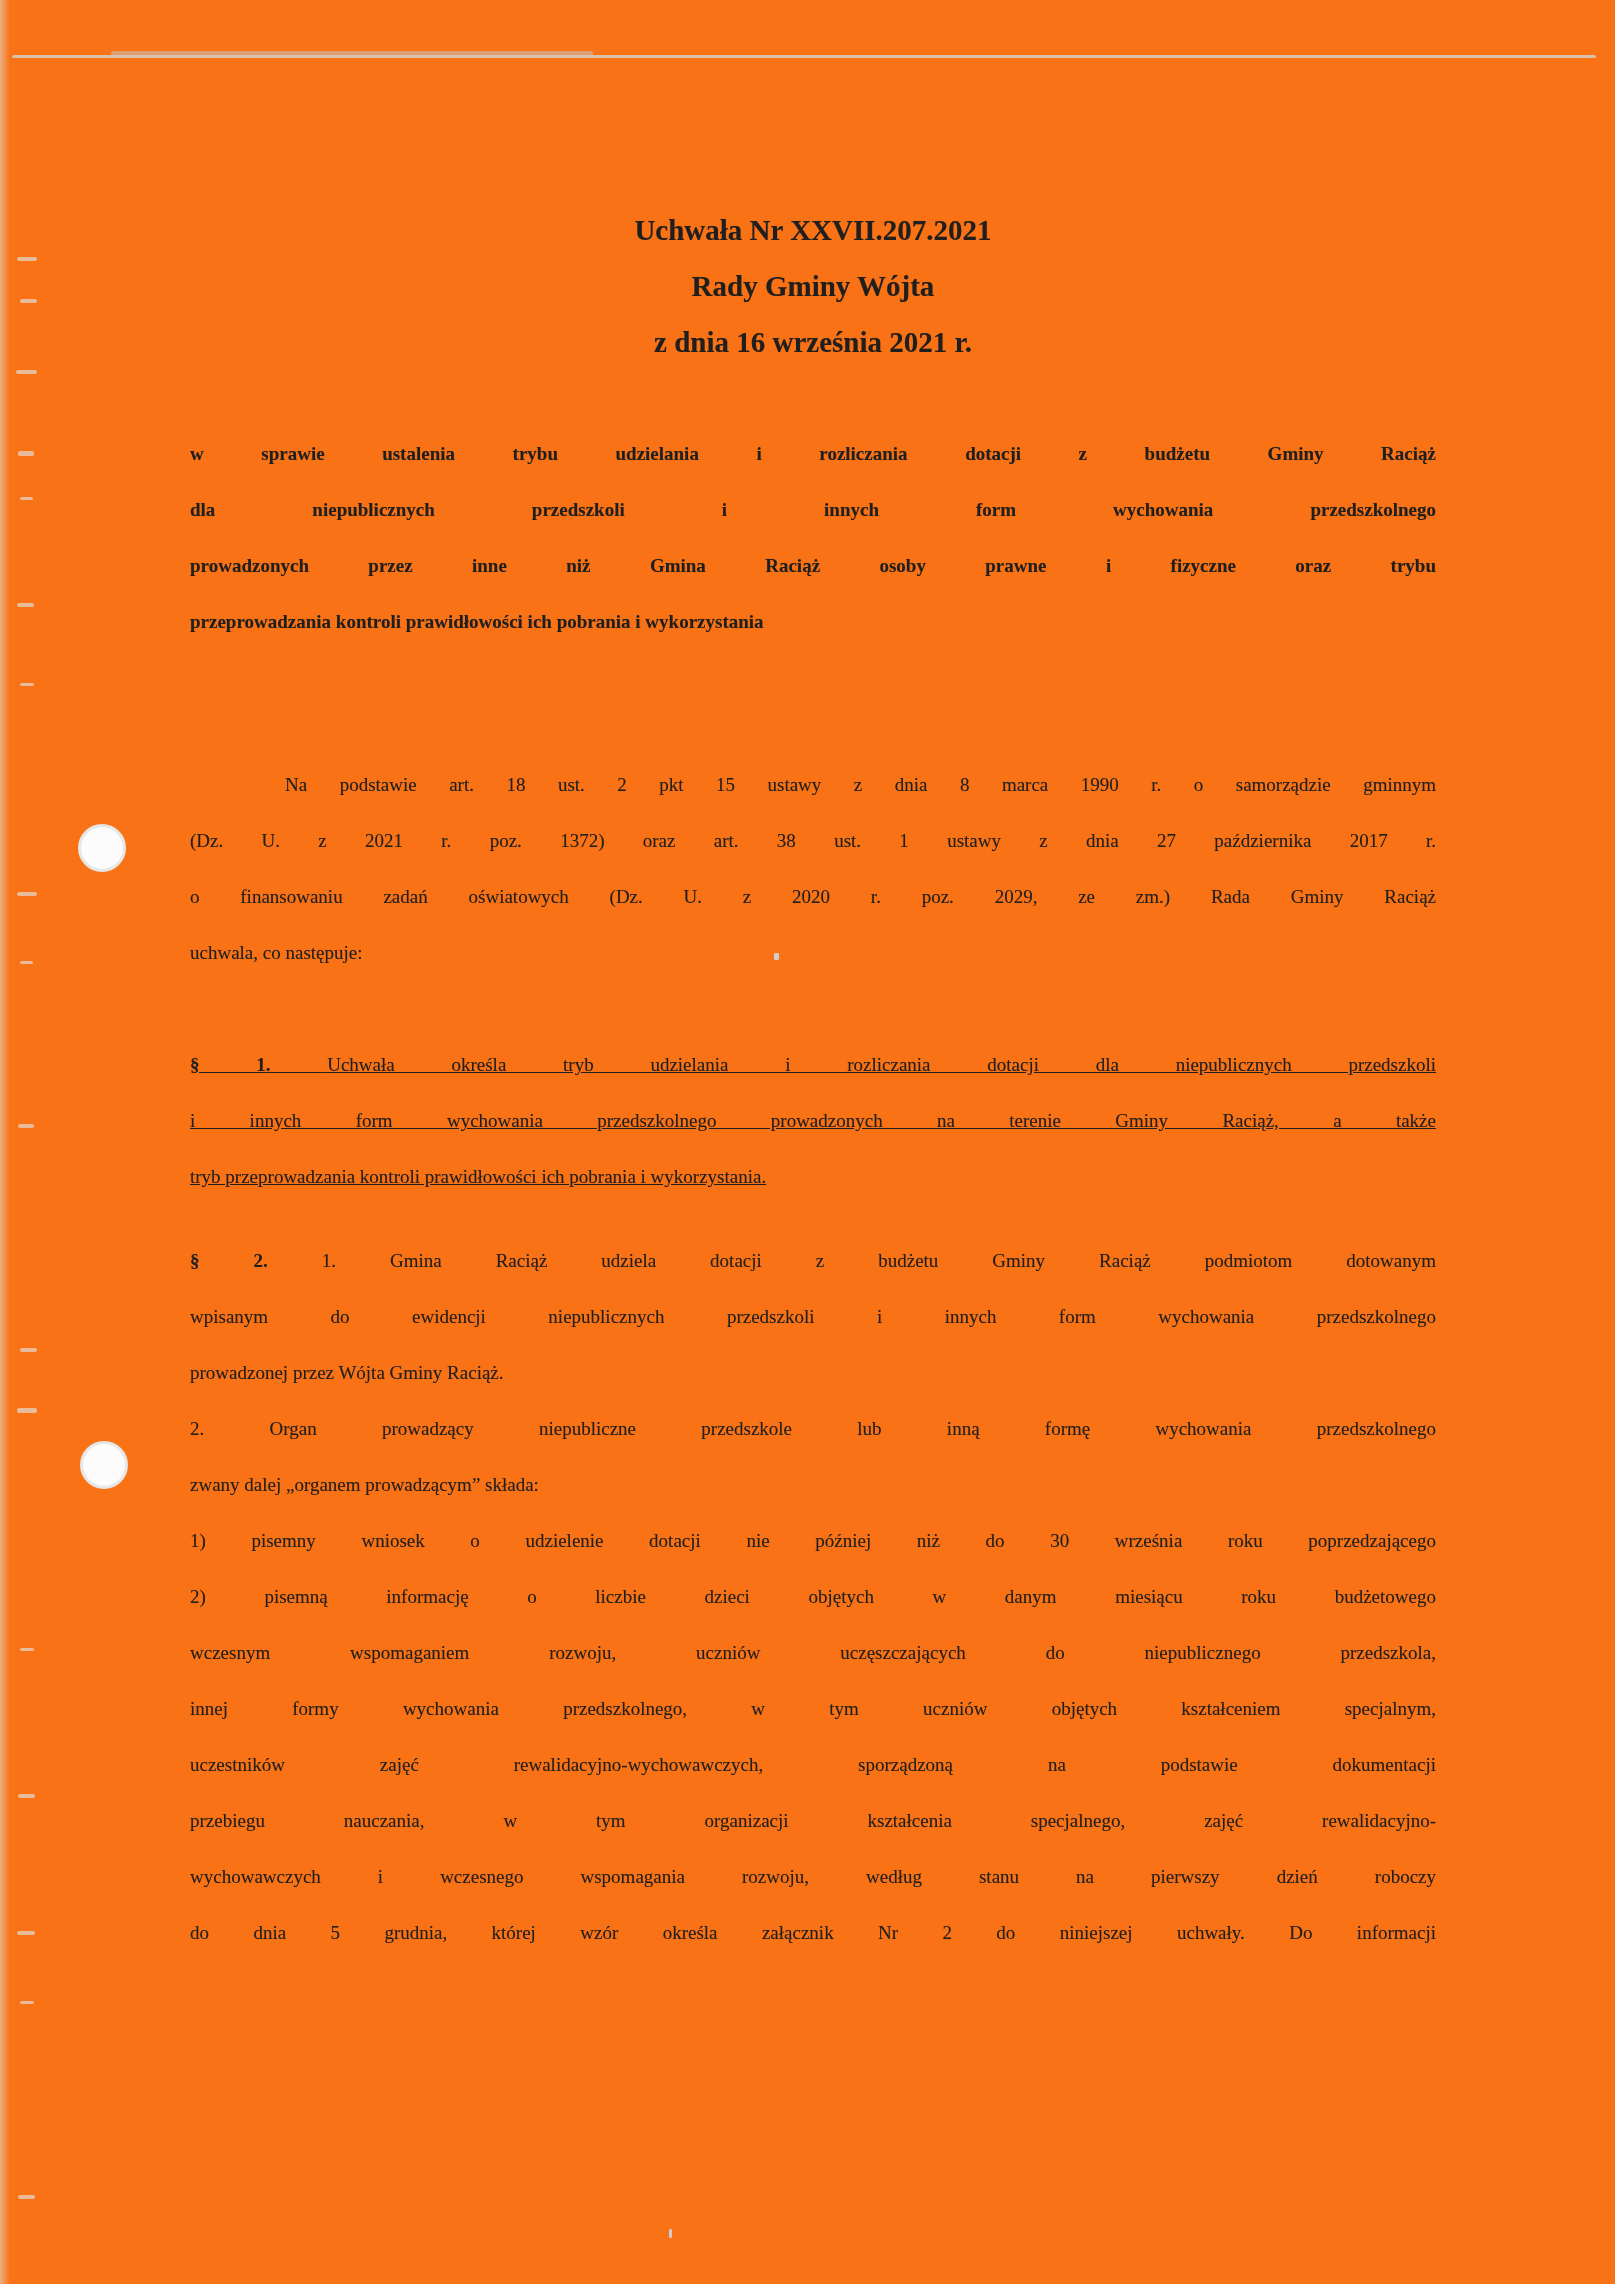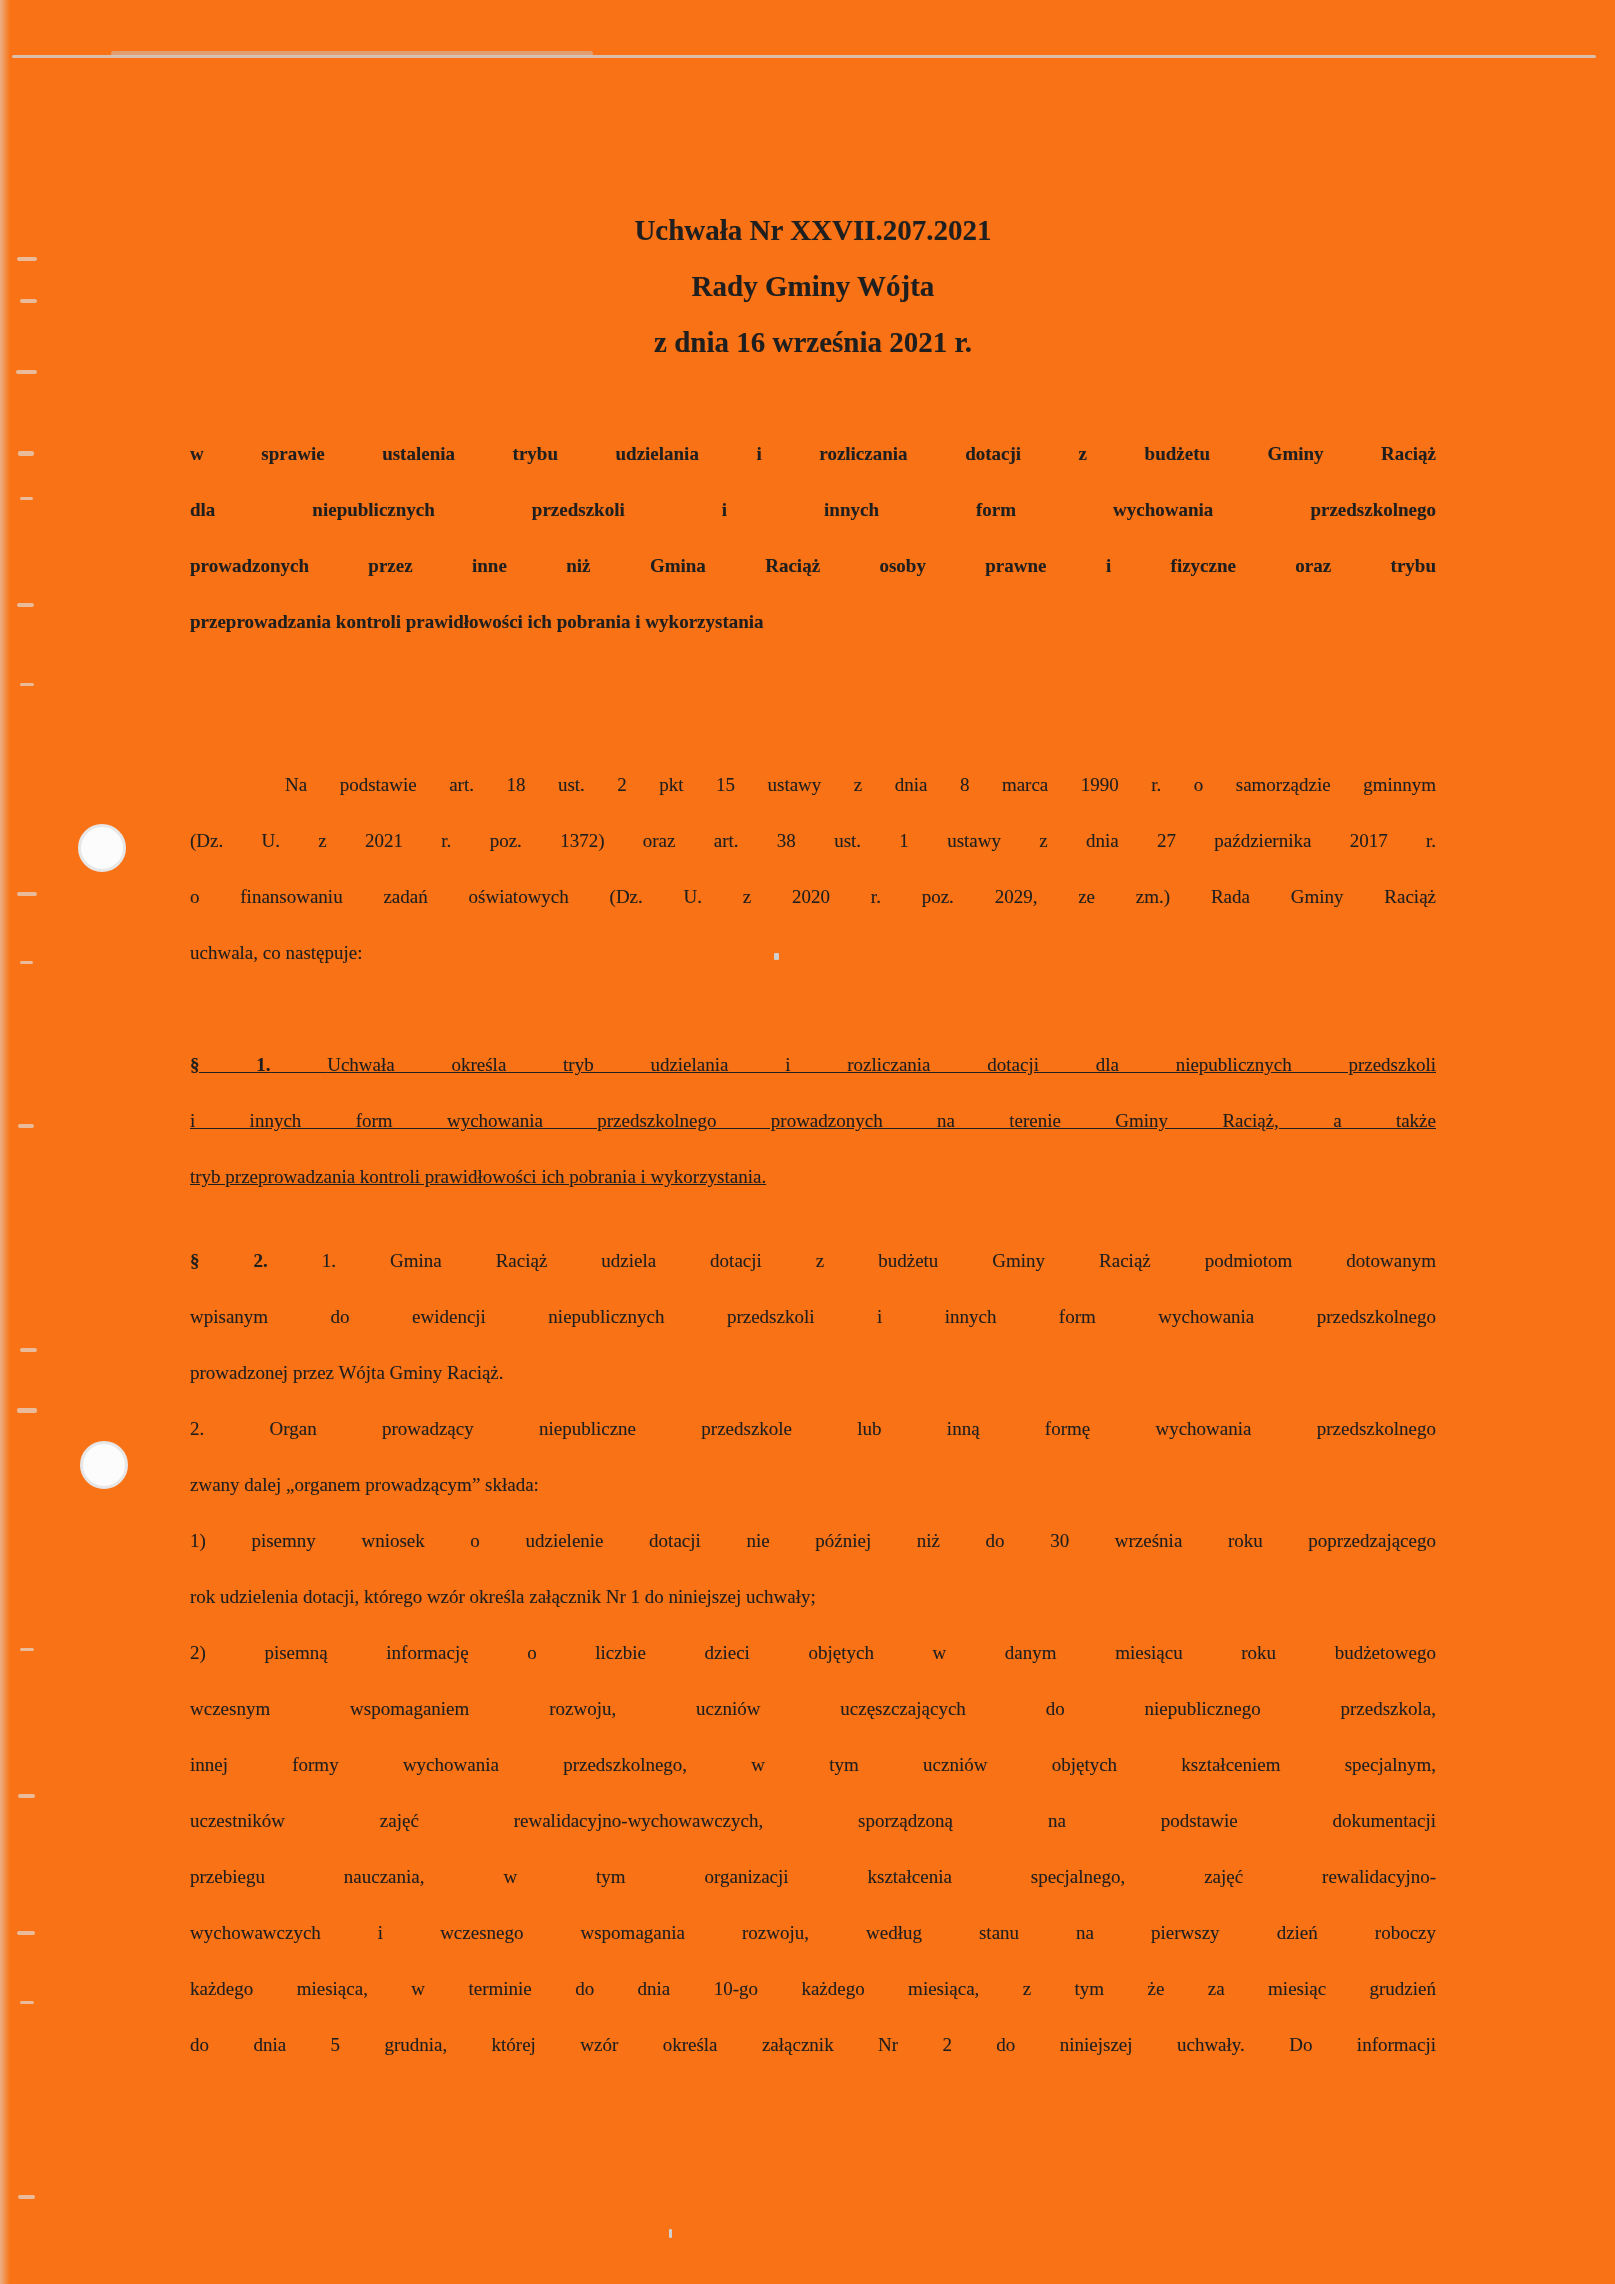--- a/index.html
+++ b/index.html
@@ -103,25 +103,23 @@
     <div class="ln l">tryb przeprowadzania kontroli prawidłowości ich pobrania i wykorzystania.</div>
   </div>
 
   <div class="col s2-block">
     <div class="ln j"><span class="b">§ 2.</span> <span>1. Gmina Raciąż udziela dotacji z budżetu Gminy Raciąż podmiotom dotowanym</span></div>
     <div class="ln j">wpisanym do ewidencji niepublicznych przedszkoli i innych form wychowania przedszkolnego</div>
     <div class="ln l">prowadzonej przez Wójta Gminy Raciąż.</div>
     <div class="ln j">2. Organ prowadzący niepubliczne przedszkole lub inną formę wychowania przedszkolnego</div>
     <div class="ln l">zwany dalej „organem prowadzącym” składa:</div>
     <div class="ln j">1) pisemny wniosek o udzielenie dotacji nie później niż do 30 września roku poprzedzającego</div>
-    <div class="ln l">rok udzielenia dotacji, którego wzór określa załącznik Nr 1 do niniejszej uchwały;</div>
     <div class="ln j">2) pisemną informację o liczbie dzieci objętych w danym miesiącu roku budżetowego</div>
     <div class="ln j">wczesnym wspomaganiem rozwoju, uczniów uczęszczających do niepublicznego przedszkola,</div>
     <div class="ln j">innej formy wychowania przedszkolnego, w tym uczniów objętych kształceniem specjalnym,</div>
     <div class="ln j">uczestników zajęć rewalidacyjno-wychowawczych, sporządzoną na podstawie dokumentacji</div>
     <div class="ln j">przebiegu nauczania, w tym organizacji kształcenia specjalnego, zajęć rewalidacyjno-</div>
     <div class="ln j">wychowawczych i wczesnego wspomagania rozwoju, według stanu na pierwszy dzień roboczy</div>
-    <div class="ln j">każdego miesiąca, w terminie do dnia 10-go każdego miesiąca, z tym że za miesiąc grudzień</div>
     <div class="ln j">do dnia 5 grudnia, której wzór określa załącznik Nr 2 do niniejszej uchwały. Do informacji</div>
   </div>
 
 </div>
 
 
 </body></html>

